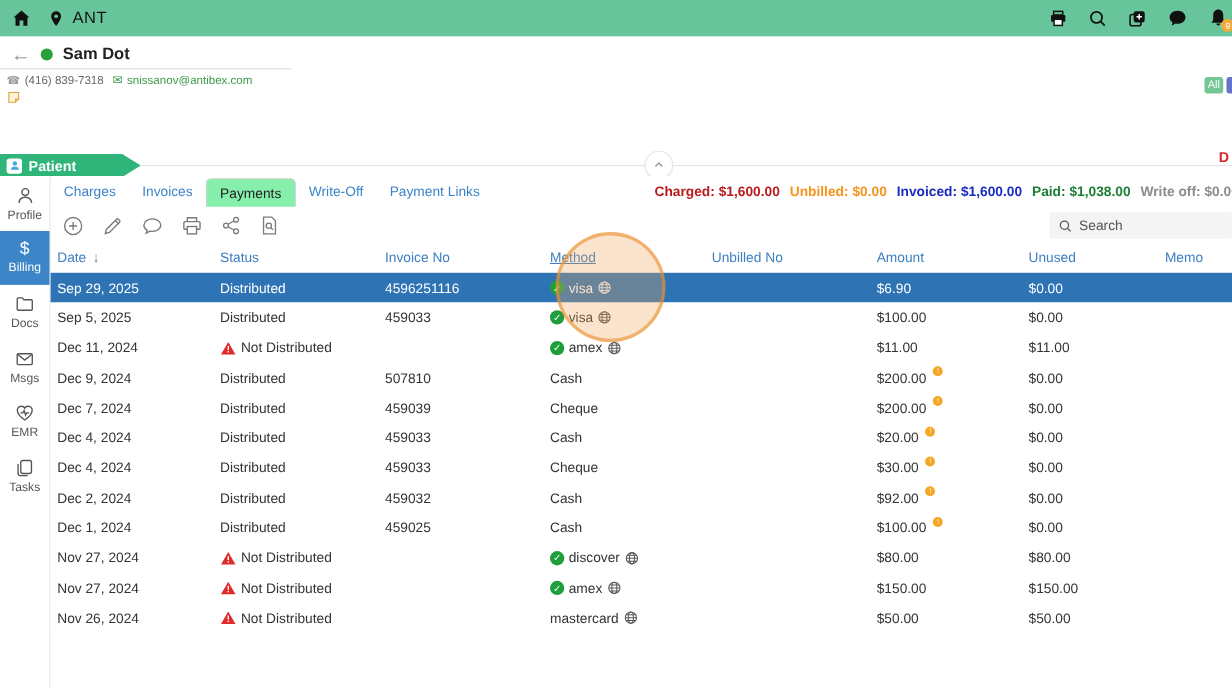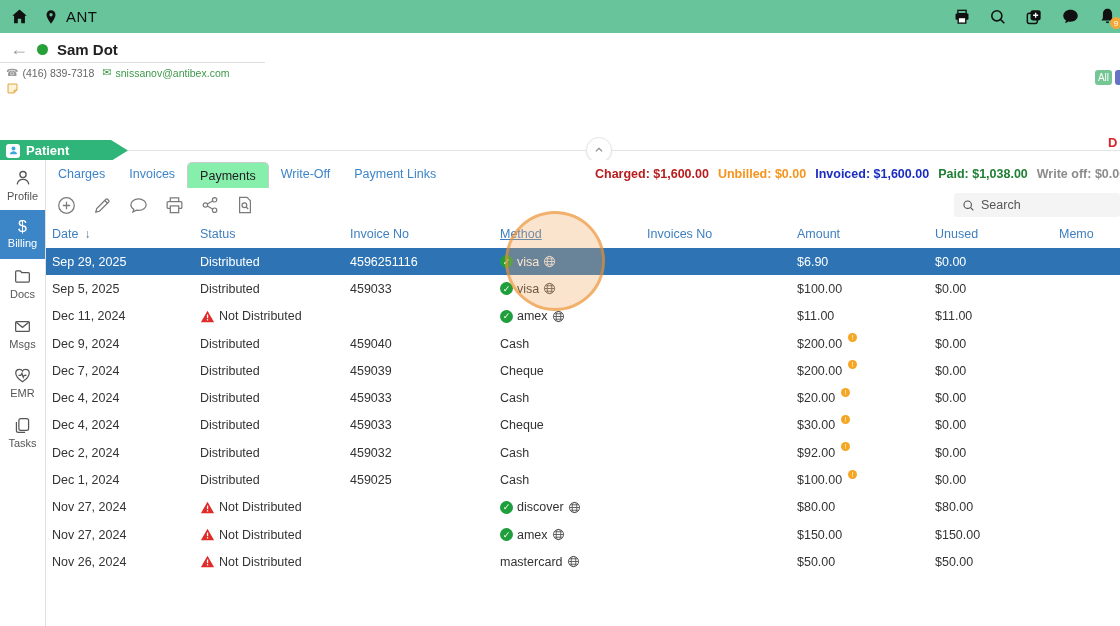--- a/index.html
+++ b/index.html
@@ -310,21 +310,21 @@
           <line x1="10.4" y1="10.4" x2="14" y2="14" stroke="#555" stroke-width="1.4"></line>
         </svg>
       <input placeholder="Search" style="">
     </div>
   </div>
   <div class="thead">
       <span class="th" style="left: 6px;">Date<span class="sort-arrow">↓</span></span>
       <span class="th" style="left: 154px;">Status</span>
       <span class="th" style="left: 304px;">Invoice No</span>
       <span class="th" style="left: 454px; text-decoration: underline;">Method</span>
-      <span class="th" style="left: 601px;">Invoices No</span>
+      <span class="th" style="left: 601px;">Unbilled No</span>
       <span class="th" style="left: 751px;">Amount</span>
       <span class="th" style="left: 889px;">Unused</span>
       <span class="th" style="left: 1013px;">Memo</span>
     </div>
   <div class="rows">
       <div class="trow selected">
         <div class="cell" style="left: 6px;">Sep 29, 2025</div>
         <div class="cell" style="left: 154px;">
           <span>Distributed</span>
         </div>
@@ -400,21 +400,21 @@
           <span>$11.00</span>
         </div>
         <div class="cell" style="left: 889px;">$11.00</div>
         <div class="cell" style="left: 1013px;"></div>
       </div>
       <div class="trow">
         <div class="cell" style="left: 6px;">Dec 9, 2024</div>
         <div class="cell" style="left: 154px;">
           <span>Distributed</span>
         </div>
-        <div class="cell" style="left: 304px;">459040</div>
+        <div class="cell" style="left: 304px;">507810</div>
         <div class="cell" style="left: 454px;">
           <span>Cash</span>
         </div>
         <div class="cell" style="left: 601px;"></div>
         <div class="cell" style="left: 751px;">
           <span>$200.00</span>
           <span class="flag-dot">!</span>
         </div>
         <div class="cell" style="left: 889px;">$0.00</div>
         <div class="cell" style="left: 1013px;"></div>

